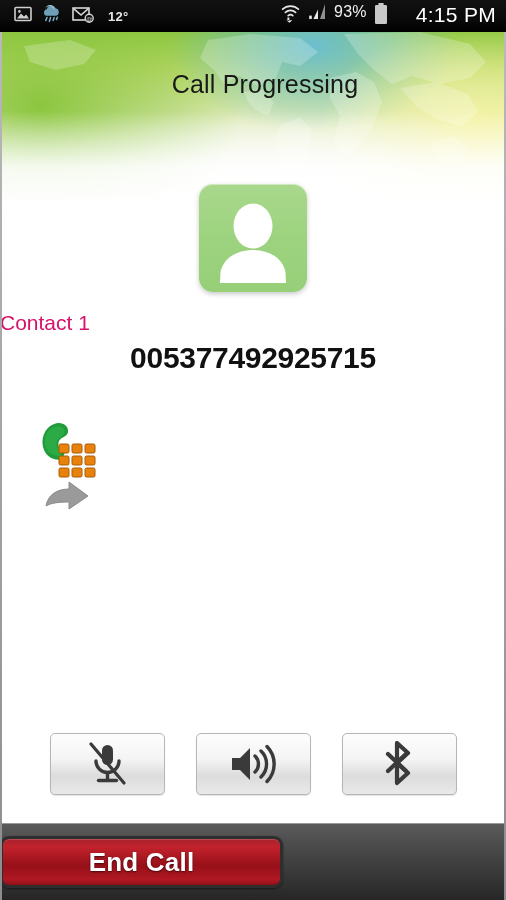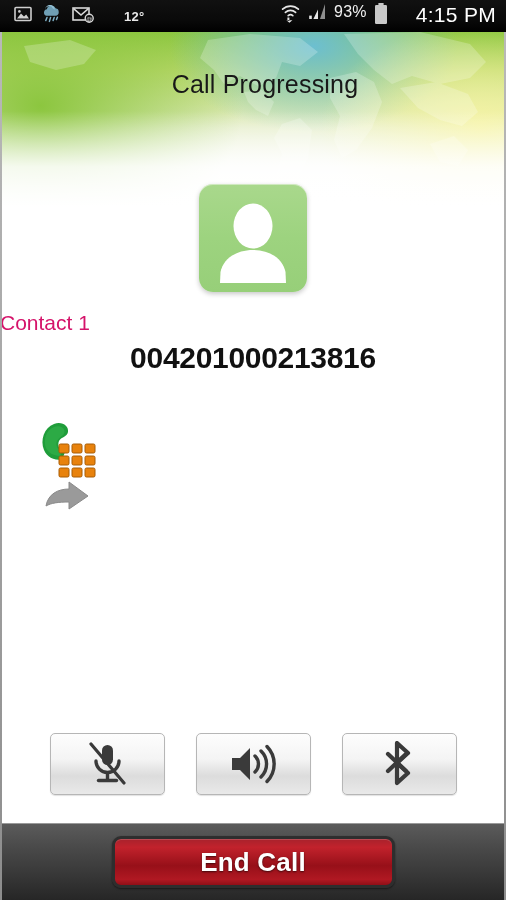--- a/index.html
+++ b/index.html
@@ -29,21 +29,21 @@
     align-items: center;
     box-sizing: border-box;
     padding: 0 10px 0 14px;
   }
   .sb-left { display: flex; align-items: center; gap: 9px; }
   .sb-right { display: flex; align-items: flex-start; gap: 7px; margin-left: auto; }
   .sb-temp {
     color: #e8e8e8;
     font-size: 13px;
     font-weight: bold;
-    margin-left: 21px;
+    margin-left: 5px;
     letter-spacing: .3px;
   }
   .sb-batt-pct {
     color: #f0f0f0;
     font-size: 16px;
     letter-spacing: .2px;
   }
   .sb-clock {
     color: #fff;
     font-size: 21px;
@@ -138,21 +138,21 @@
   }
 
   
   #bottom-bar {
     position: absolute;
     left: 0; bottom: 0;
     width: 506px; height: 76px;
     background: linear-gradient(180deg,#5b5b5b 0%,#4a4a4a 30%,#3a3a3a 62%,#262626 100%);
     display: flex;
     align-items: center;
-    justify-content: center;
+    justify-content: flex-start;
     border-top: 1px solid #9a9a9a;
   }
   #end-call-button {
     width: 283px; height: 52px;
     border-radius: 9px;
     background: linear-gradient(180deg,#a8222c 0%,#c2222c 18%,#971019 58%,#b01822 88%,#8f0f17 100%);
     border: 3px solid #2e2e2e;
     box-shadow: 0 1px 2px rgba(0,0,0,.5), inset 0 1px 0 rgba(255,255,255,.18);
     display: flex;
     align-items: center;
@@ -276,21 +276,21 @@
   </div>
 
   <div id="avatar">
     <svg width="108" height="108" viewBox="0 0 108 108">
       <ellipse cx="54" cy="42" rx="19.5" ry="22.5" fill="#fff"></ellipse>
       <path d="M54 66 c-17 0 -30 9 -32.5 22 L 21 99 h66 l-.5 -11 C84 75 71 66 54 66 Z" fill="#fff"></path>
     </svg>
   </div>
 
   <div id="contact-name">Contact 1</div>
-  <div id="contact-number">004201000213816</div>
+  <div id="contact-number">005377492925715</div>
 
   <div id="call-action-icon">
     <svg width="62" height="92" viewBox="0 0 62 92">
 
       <g>
         <path d="M6 30 C2 20 6 8 16 4 C24 1 31 6 30 12 C29 17 23 17 21 21 C19 26 22 31 27 32 L24 40 C15 40 9 37 6 30 Z" fill="#1f9d3a"></path>
         <path d="M8 28 C5 20 8 10 16 7 C22 5 27 8 26.5 12 C26 16 21 17 19 21 C17 26 20 30 24 31 L22.5 36 C15 35.5 10.5 33 8 28 Z" fill="#34b04c" opacity=".65"></path>
       </g>
 
       <g>

